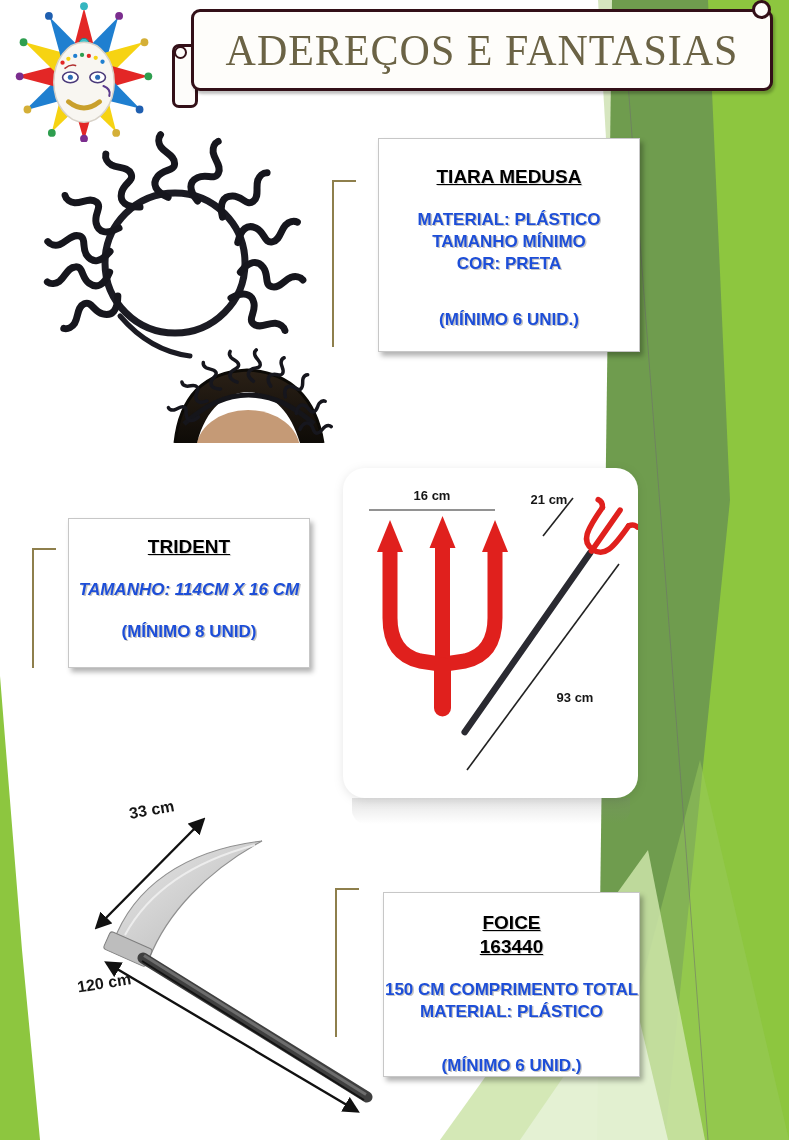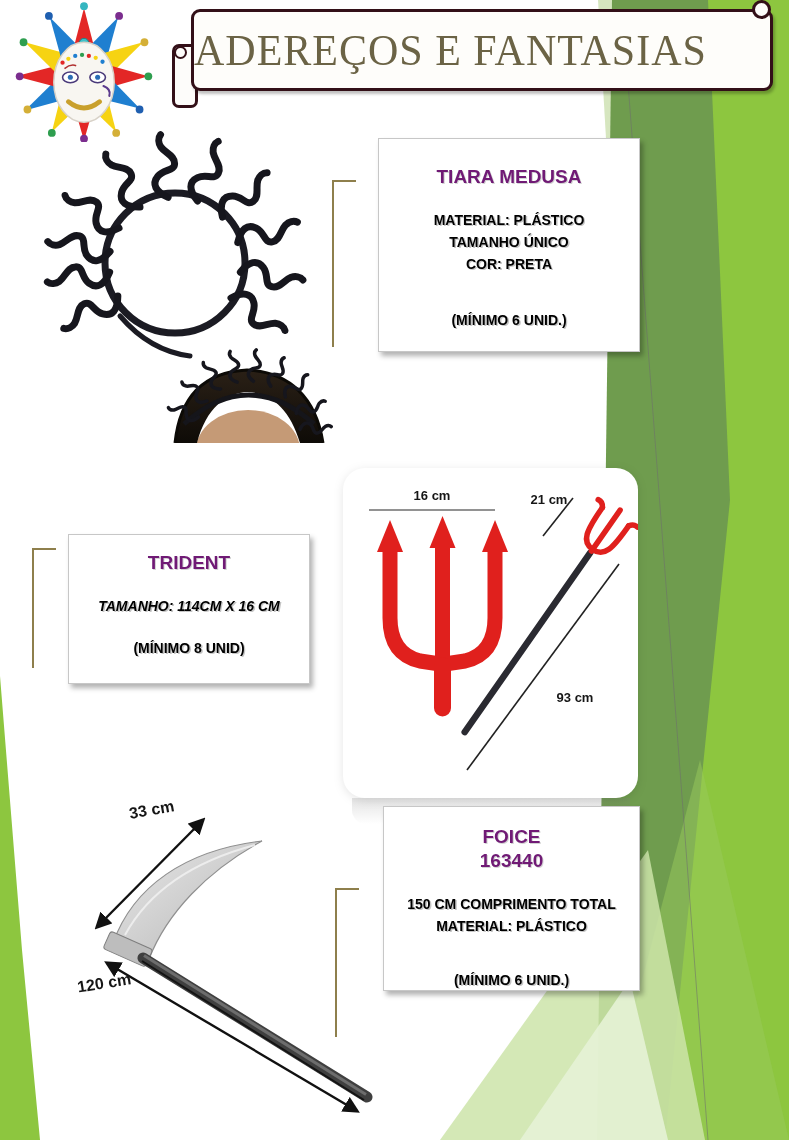--- a/index.html
+++ b/index.html
@@ -10,39 +10,39 @@
 
   
   .bg{position:absolute;left:0;top:0;z-index:0;}
 
   
   .banner-roll{position:absolute;left:172px;top:44px;width:20px;height:58px;
     background:#fdfcfa;border:3px solid #331018;border-radius:7px;z-index:1;}
   .roll-spiral{position:absolute;left:174px;top:46px;width:9px;height:9px;border:2.5px solid #331018;
     border-radius:50%;background:#fdfcfa;z-index:2;}
   .banner{position:absolute;left:191px;top:9px;width:576px;height:76px;background:#fefdfa;
-    border:3px solid #331018;border-radius:9px;z-index:2;display:flex;align-items:center;
+    border:3px solid #331018;border-radius:9px;z-index:2;display:flex;align-items:center;justify-content:center;
     box-shadow:2px 3px 3px rgba(0,0,0,0.25);}
   .banner-curl{position:absolute;left:752px;top:0px;width:13px;height:13px;border:3px solid #331018;
     border-radius:50%;background:#fdfcfa;z-index:3;}
   .banner-title{font-family:"Liberation Serif",serif;font-size:42px;color:#6b6345;letter-spacing:1px;
     white-space:nowrap;transform:scaleY(1.04);}
 
   
   .pbox{position:absolute;background:#ffffff;border:1px solid #c7c7c7;text-align:center;z-index:3;
     box-shadow:3px 4px 5px rgba(0,0,0,0.30);box-sizing:border-box;}
-  .pname,.pcode{font-size:19px;font-weight:bold;line-height:24px;color:#701a75;
-    text-shadow:1px 1px 0 rgba(130,130,130,0.35);}
-  .pspecs div,.pmin{font-size:14px;font-weight:bold;color:#000000;line-height:22px;
+  .pname,.pcode{font-size:19px;font-weight:bold;line-height:24px;color:#000000;
+    text-shadow:1px 1px 0 rgba(130,130,130,0.35);text-decoration:underline;}
+  .pspecs div,.pmin{font-size:17px;font-weight:bold;color:#1d4ed8;line-height:22px;
     text-shadow:1.4px 1.4px 0 rgba(150,150,150,0.55);}
   .b1{left:378px;top:138px;width:262px;height:214px;padding-top:26px;}
   .b1 .pspecs{margin-top:20px;} .b1 .pmin{margin-top:34px;}
-  .b2{left:68px;top:518px;width:242px;height:150px;padding-top:16px;margin-top:16px;}
+  .b2{left:68px;top:518px;width:242px;height:150px;padding-top:16px;}
   .b2 .pspecs{margin-top:20px;font-style:italic;} .b2 .pmin{margin-top:20px;}
-  .b3{left:383px;top:806px;width:257px;height:185px;padding-top:18px;}
+  .b3{left:383px;top:892px;width:257px;height:185px;padding-top:18px;}
   .b3 .pspecs{margin-top:20px;} .b3 .pmin{margin-top:32px;}
 
   
   .bracket{position:absolute;border-left:2px solid #8e7f4c;border-top:2px solid #8e7f4c;width:22px;z-index:2;}
   .k1{left:332px;top:180px;height:165px;}
   .k2{left:32px;top:548px;height:118px;}
   .k3{left:335px;top:888px;height:147px;}
 
   .meas{font-weight:bold;font-size:13px;fill:#161616;font-family:"Liberation Sans",sans-serif;}
   .meas-big{font-weight:bold;font-size:16px;fill:#161616;font-family:"Liberation Sans",sans-serif;}
@@ -190,21 +190,21 @@
       <use href="#sn" transform="translate(98,95) rotate(-22) translate(52,0) scale(0.5)"></use>
       <use href="#sn" transform="translate(98,95) rotate(-4) translate(52,0) scale(0.5)"></use>
     </g>
   </svg>
 
   <div class="bracket k1"></div>
   <div class="pbox b1">
     <div class="pname">TIARA MEDUSA</div>
     <div class="pspecs">
       <div>MATERIAL: PLÁSTICO</div>
-      <div>TAMANHO ÚNICO</div>
+      <div>TAMANHO MÍNIMO</div>
       <div>COR: PRETA</div>
     </div>
     <div class="pmin">(MÍNIMO 6 UNID.)</div>
   </div>
 
   <div class="bracket k2"></div>
   <div class="pbox b2">
     <div class="pname">TRIDENT</div>
     <div class="pspecs">
       <div>TAMANHO: 114CM X 16 CM</div>

